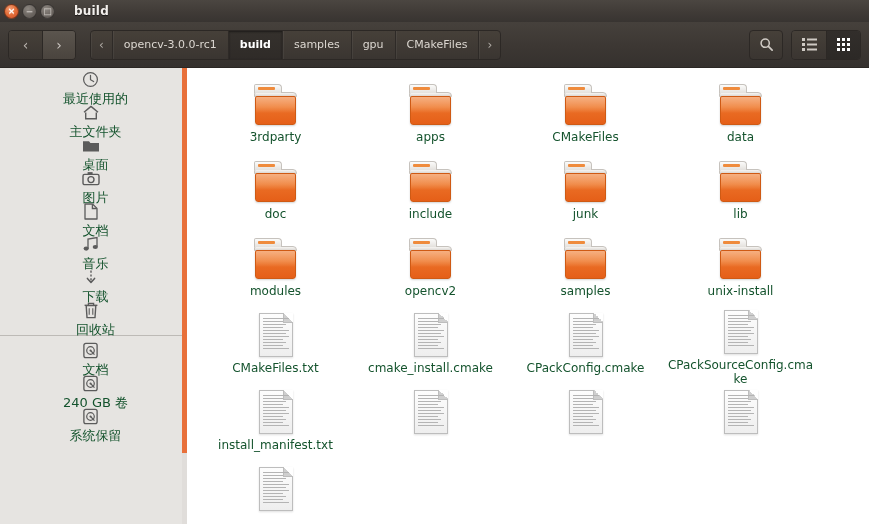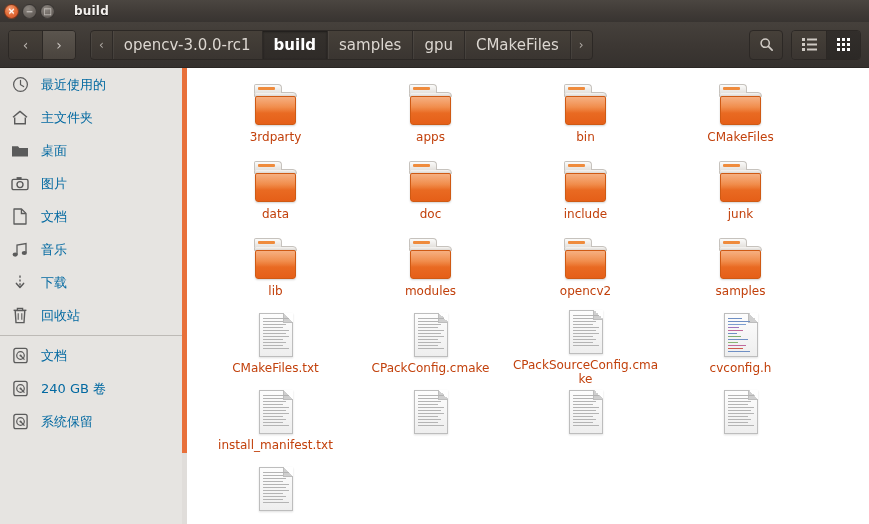--- a/index.html
+++ b/index.html
@@ -85,21 +85,21 @@
     margin-left: 14px;
     border: 1px solid #2c2825;
     border-radius: 4px;
     overflow: hidden;
     background: linear-gradient(to bottom, #464039 0%, #3a3531 100%);
   }
   .crumb {
     display: flex; align-items: center;
     padding: 0 11px;
     color: #dcd7d1;
-    font-size: 15px;
+    font-size: 11px;
     border-right: 1px solid #2e2a27;
     box-shadow: 1px 0 0 rgba(255,255,255,.05) inset;
     cursor: pointer;
     white-space: nowrap;
   }
   .crumb:last-child { border-right: none; }
   .crumb.arrow { padding: 0 8px; color: #b2ada7; font-size: 12px; }
   .crumb.current {
     font-weight: bold;
     color: #ffffff;
@@ -139,23 +139,24 @@
     width: 182px;
     background: #e6e4e1;
     overflow: hidden;
     position: relative;
     flex: 0 0 182px;
   }
   .side-item {
     height: 33px;
     display: flex; align-items: center;
     padding-left: 9px;
-    color: #0369a1;
+    color: #14532d;
     font-size: 13px;
     cursor: pointer;
+    flex-direction: column;
   }
   .side-icon {
     width: 22px; height: 22px;
     margin-right: 10px;
     display: flex; align-items: center; justify-content: center;
     color: #5b5b5b;
     flex: 0 0 22px;
   }
   .side-label { white-space: nowrap; }
   .side-sep {
@@ -195,21 +196,21 @@
   }
   .cell {
     display: flex; flex-direction: column; align-items: center;
     height: 77px;
     cursor: pointer;
   }
   .cell .icon-wrap { height: 48px; display: flex; align-items: flex-end; justify-content: center; }
   .cell .name {
     margin-top: 4px;
     font-size: 12px;
-    color: #c2410c;
+    color: #14532d;
     text-align: center;
     line-height: 14px;
     max-width: 150px;
     word-break: break-word;
   }
 
   
   .folder { position: relative; width: 47px; height: 42px; }
   .folder .tab {
     position: absolute; left: 2px; top: 0;
@@ -505,33 +506,20 @@
             <div class="icon-wrap">
               <div class="folder">
     <div class="ridge"></div>
     <div class="tab"></div>
                 <div class="tabline"></div>
     <div class="bodyf">
                   <div class="gloss"></div>
                 </div>
   </div>
             </div>
-            <div class="name">bin</div>
-          </div>
-          <div class="cell">
-            <div class="icon-wrap">
-              <div class="folder">
-    <div class="ridge"></div>
-    <div class="tab"></div>
-                <div class="tabline"></div>
-    <div class="bodyf">
-                  <div class="gloss"></div>
-                </div>
-  </div>
-            </div>
             <div class="name">CMakeFiles</div>
           </div>
           <div class="cell">
             <div class="icon-wrap">
               <div class="folder">
     <div class="ridge"></div>
     <div class="tab"></div>
                 <div class="tabline"></div>
     <div class="bodyf">
                   <div class="gloss"></div>
@@ -623,20 +611,33 @@
               <div class="folder">
     <div class="ridge"></div>
     <div class="tab"></div>
                 <div class="tabline"></div>
     <div class="bodyf">
                   <div class="gloss"></div>
                 </div>
   </div>
             </div>
             <div class="name">samples</div>
+          </div>
+          <div class="cell">
+            <div class="icon-wrap">
+              <div class="folder">
+    <div class="ridge"></div>
+    <div class="tab"></div>
+                <div class="tabline"></div>
+    <div class="bodyf">
+                  <div class="gloss"></div>
+                </div>
+  </div>
+            </div>
+            <div class="name">unix-install</div>
           </div>
           <div class="cell">
             <div class="icon-wrap">
               <div class="doc">
     <div class="page"></div>
     <div class="fold2"></div>
     <div class="lines">
                   <i></i>
                   <i></i>
                   <i></i>
@@ -666,21 +667,21 @@
                   <i></i>
                   <i></i>
                   <i></i>
                   <i></i>
                   <i></i>
                   <i></i>
                   <i></i>
                 </div>
   </div>
             </div>
-            <div class="name">CPackConfig.cmake</div>
+            <div class="name">cmake_install.cmake</div>
           </div>
           <div class="cell">
             <div class="icon-wrap">
               <div class="doc">
     <div class="page"></div>
     <div class="fold2"></div>
     <div class="lines">
                   <i></i>
                   <i></i>
                   <i></i>
@@ -688,44 +689,21 @@
                   <i></i>
                   <i></i>
                   <i></i>
                   <i></i>
                   <i></i>
                   <i></i>
                   <i></i>
                 </div>
   </div>
             </div>
-            <div class="name">CPackSourceConfig.cmake</div>
-          </div>
-          <div class="cell">
-            <div class="icon-wrap">
-              <div class="doc code">
-    <div class="page"></div>
-    <div class="fold2"></div>
-    <div class="lines">
-                  <i></i>
-                  <i></i>
-                  <i></i>
-                  <i></i>
-                  <i></i>
-                  <i></i>
-                  <i></i>
-                  <i></i>
-                  <i></i>
-                  <i></i>
-                  <i></i>
-                  <i></i>
-                </div>
-  </div>
-            </div>
-            <div class="name">cvconfig.h</div>
+            <div class="name">CPackConfig.cmake</div>
           </div>
           <div class="cell">
             <div class="icon-wrap">
               <div class="doc">
     <div class="page"></div>
     <div class="fold2"></div>
     <div class="lines">
                   <i></i>
                   <i></i>
                   <i></i>
@@ -733,21 +711,21 @@
                   <i></i>
                   <i></i>
                   <i></i>
                   <i></i>
                   <i></i>
                   <i></i>
                   <i></i>
                 </div>
   </div>
             </div>
-            <div class="name">install_manifest.txt</div>
+            <div class="name">CPackSourceConfig.cmake</div>
           </div>
           <div class="cell">
             <div class="icon-wrap">
               <div class="doc">
     <div class="page"></div>
     <div class="fold2"></div>
     <div class="lines">
                   <i></i>
                   <i></i>
                   <i></i>
@@ -755,21 +733,21 @@
                   <i></i>
                   <i></i>
                   <i></i>
                   <i></i>
                   <i></i>
                   <i></i>
                   <i></i>
                 </div>
   </div>
             </div>
-            <div class="name"></div>
+            <div class="name">install_manifest.txt</div>
           </div>
           <div class="cell">
             <div class="icon-wrap">
               <div class="doc">
     <div class="page"></div>
     <div class="fold2"></div>
     <div class="lines">
                   <i></i>
                   <i></i>
                   <i></i>
@@ -823,17 +801,39 @@
                   <i></i>
                   <i></i>
                   <i></i>
                   <i></i>
                   <i></i>
                 </div>
   </div>
             </div>
             <div class="name"></div>
           </div>
+          <div class="cell">
+            <div class="icon-wrap">
+              <div class="doc">
+    <div class="page"></div>
+    <div class="fold2"></div>
+    <div class="lines">
+                  <i></i>
+                  <i></i>
+                  <i></i>
+                  <i></i>
+                  <i></i>
+                  <i></i>
+                  <i></i>
+                  <i></i>
+                  <i></i>
+                  <i></i>
+                  <i></i>
+                </div>
+  </div>
+            </div>
+            <div class="name"></div>
+          </div>
         </div>
     </div>
   </div>
 
 </div>
 
 </body></html>

